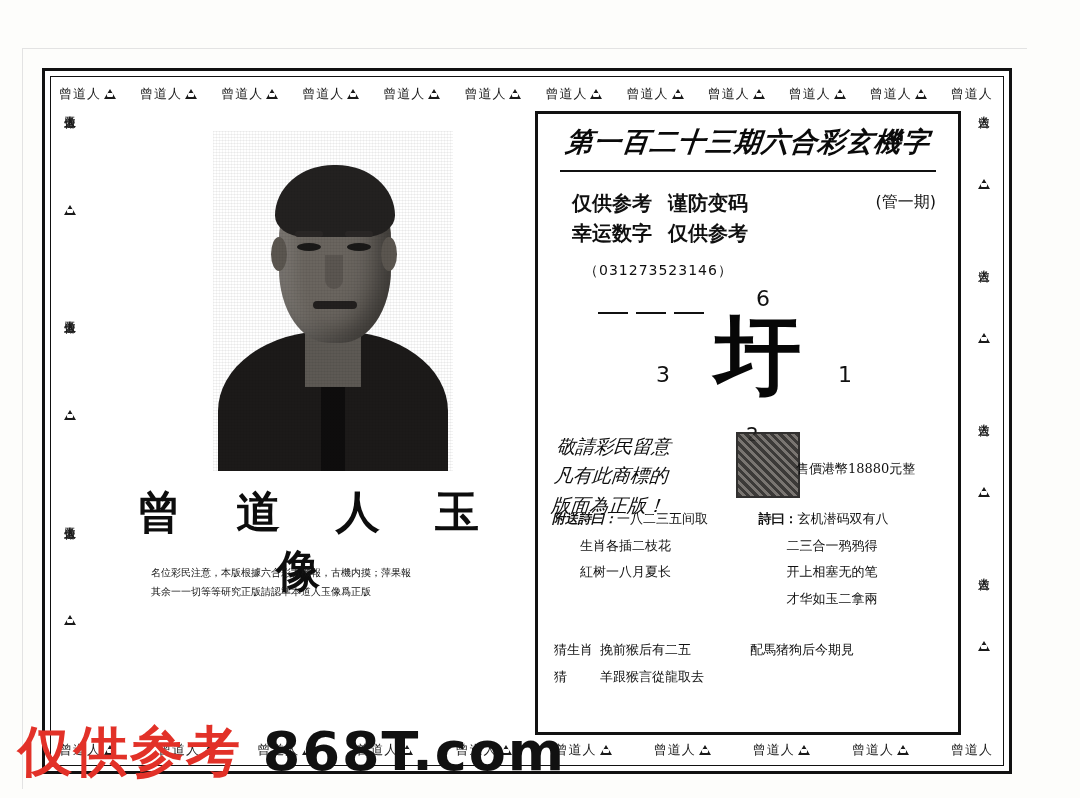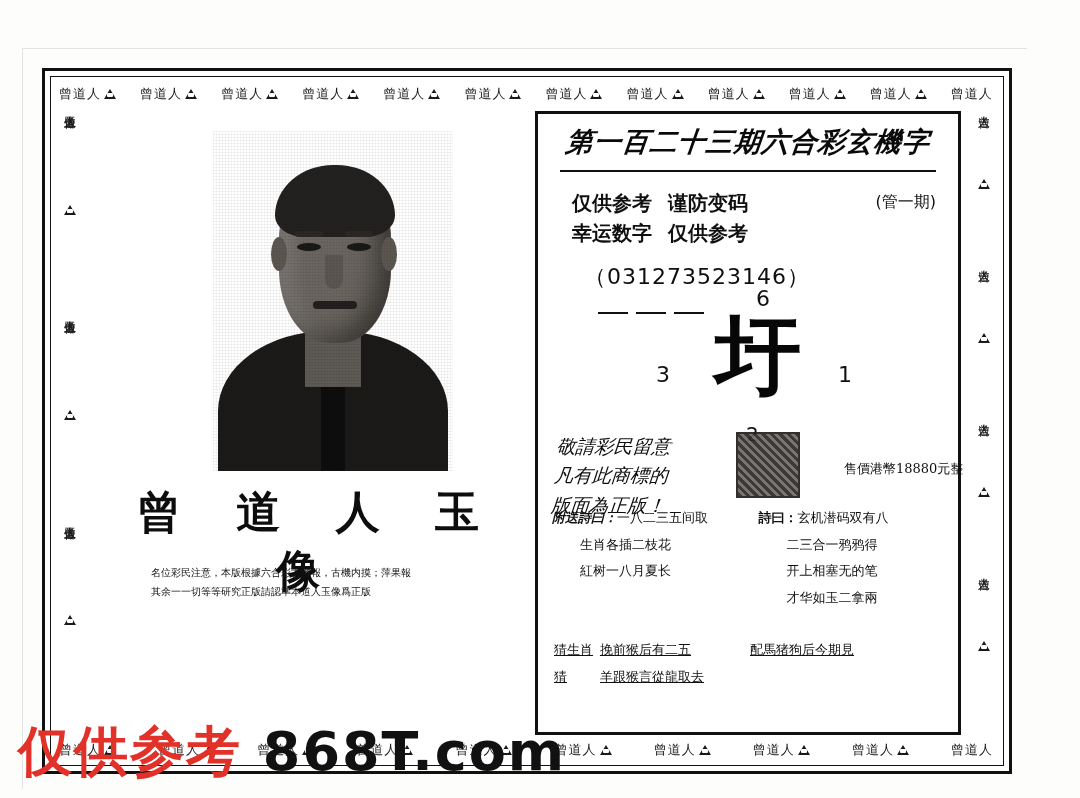--- a/index.html
+++ b/index.html
@@ -301,21 +301,21 @@
     right: 22px;
     top: 78px;
     font-size: 16px;
     color: #101010;
     font-family: "DejaVu Sans", sans-serif;
   }
   .code-line {
     position: absolute;
     left: 46px;
     top: 148px;
-    font-size: 22px;
+    font-size: 14px;
     letter-spacing: 1px;
     color: #0f0f0f;
     font-family: "DejaVu Sans", sans-serif;
   }
   .num-top {
     position: absolute;
     left: 218px;
     top: 172px;
     font-size: 22px;
     font-family: "DejaVu Sans", sans-serif;
@@ -390,30 +390,29 @@
     opacity: .92;
   }
   .price {
     position: absolute;
     left: 258px;
     top: 346px;
     font-family: "DejaVu Serif", serif;
     font-size: 13px;
     color: #111;
     white-space: nowrap;
-    margin-left: 48px;
   }
   .poem-wrap {
     position: absolute;
     left: 14px;
     top: 392px;
     width: 392px;
     display: flex;
     gap: 21px;
-    font-family: Liberation Mono, monospace;
+    font-family: Liberation Serif, serif;
   }
   .poem-col {
     width: 50%;
     font-size: 13px;
     line-height: 2.05;
     color: #111;
   }
   .poem-col .lead {
     font-weight: 700;
   }
@@ -422,21 +421,21 @@
   .riddle {
     position: absolute;
     left: 16px;
     top: 522px;
     width: 392px;
     font-family: "DejaVu Serif", serif;
     font-size: 13px;
     line-height: 2.1;
     color: #111;
   }
-  .riddle-row { display: flex; text-decoration: underline; }
+  .riddle-row { display: flex; }
   .riddle-row .lbl { width: 46px; flex: none; }
   .riddle-row .val { flex: 1; }
   .riddle-row .val2 { width: 150px; flex: none; }
   
   .wm-bottom {
     position: absolute;
     left: 18px;
     top: 716px;
     font-size: 54px;
     font-weight: 700;

